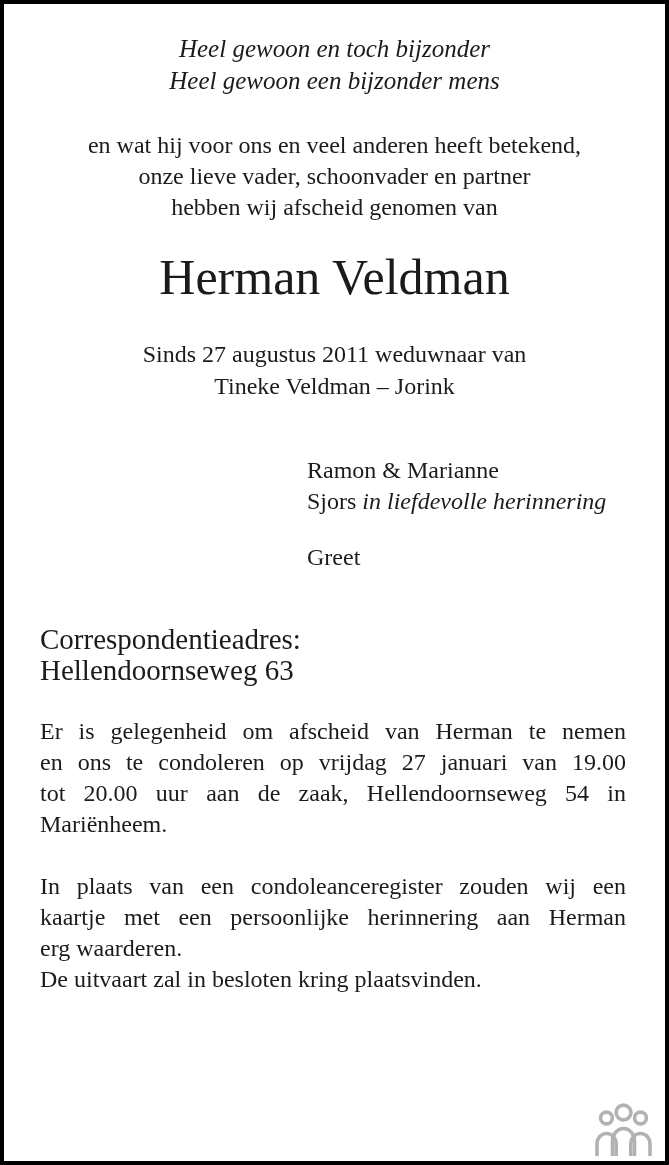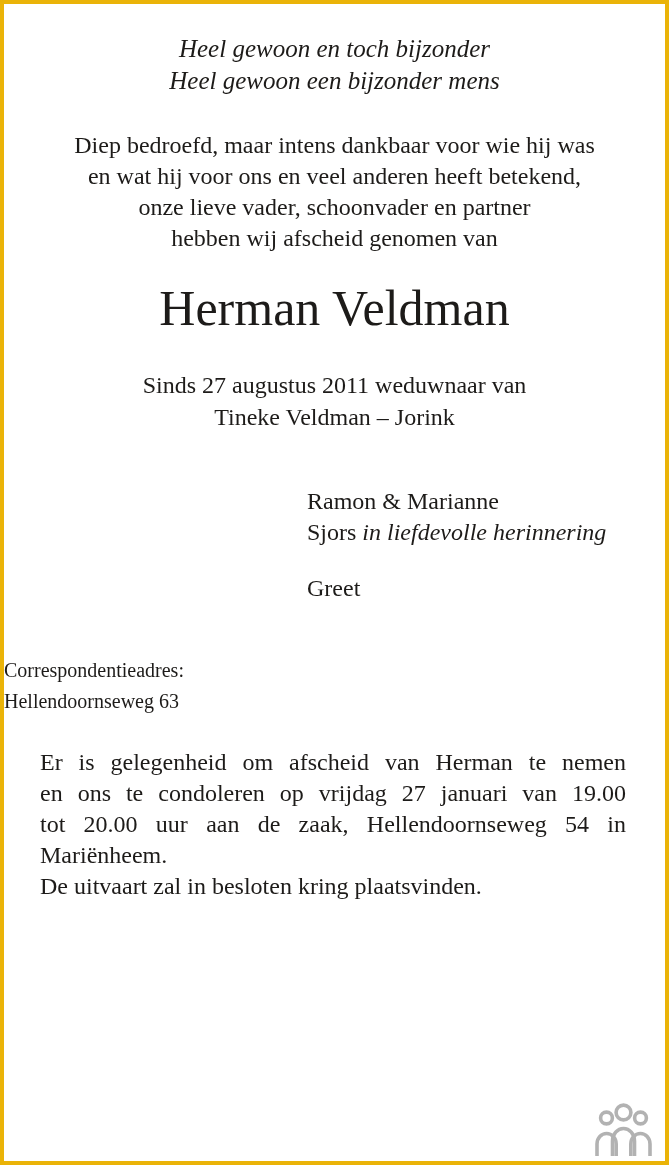--- a/index.html
+++ b/index.html
@@ -4,21 +4,21 @@
 <style>
   * { margin: 0; padding: 0; box-sizing: border-box; }
   html, body { background: #ffffff; }
   body { font-family: "Liberation Serif", serif; }
 
   .card {
     position: relative;
     width: 669px;
     height: 1165px;
     background: #ffffff;
-    border: 4px solid #eab308;
+    border: 4px solid #000000;
     color: #1d1b19;
     overflow: hidden;
   }
 
   .verse {
     margin-top: 29px;
     text-align: center;
     font-style: italic;
     font-size: 25px;
     line-height: 32px;
@@ -58,21 +58,22 @@
     margin-top: 53px;
     padding-left: 303px;
     font-size: 24px;
     line-height: 31px;
   }
   .family .note { font-style: italic; }
   .family .greet { margin-top: 25px; }
 
   .correspondence {
     margin-top: 51px;
-    font-size: 20px;
+    padding-left: 36px;
+    font-size: 29px;
     line-height: 31px;
   }
 
   .para {
     margin: 0 39px 0 36px;
     font-size: 24px;
     line-height: 31px;
   }
   .para-1 { margin-top: 30px; }
   .para-2 { margin-top: 31px; }
@@ -96,21 +97,20 @@
 <body>
 
 <div class="card">
 
   <div class="verse">
     <div>Heel gewoon en toch bijzonder</div>
     <div>Heel gewoon een bijzonder mens</div>
   </div>
 
   <div class="intro">
-    <div>Diep bedroefd, maar intens dankbaar voor wie hij was</div>
     <div>en wat hij voor ons en veel anderen heeft betekend,</div>
     <div>onze lieve vader, schoonvader en partner</div>
     <div>hebben wij afscheid genomen van</div>
   </div>
 
   <h1 class="deceased-name">Herman Veldman</h1>
 
   <div class="widower">
     <div>Sinds 27 augustus 2011 weduwnaar van</div>
     <div>Tineke Veldman – Jorink</div>
@@ -128,20 +128,25 @@
     <div>Hellendoornseweg 63</div>
   </div>
 
   <div class="para para-1">
     <div class="jline">Er is gelegenheid om afscheid van Herman te nemen</div>
     <div class="jline">en ons te condoleren op vrijdag 27 januari van 19.00</div>
     <div class="jline">tot 20.00 uur aan de zaak, Hellendoornseweg 54 in</div>
     <div>Mariënheem.</div>
   </div>
 
+  <div class="para para-2">
+    <div class="jline">In plaats van een condoleanceregister zouden wij een</div>
+    <div class="jline">kaartje met een persoonlijke herinnering aan Herman</div>
+    <div>erg waarderen.</div>
+  </div>
 
   <div class="funeral-note">De uitvaart zal in besloten kring plaatsvinden.</div>
 
   <svg class="logo" viewBox="0 0 57 53" fill="none" xmlns="http://www.w3.org/2000/svg">
     <g stroke-width="3.6" fill="none" stroke="#b2b2b2">
 
       <circle cx="28.5" cy="9.5" r="7.4"></circle>
       <path d="M17.5 53 V38 A11 12.5 0 0 1 39.5 38 V53"></path>
 
       <circle cx="11.5" cy="15" r="5.9"></circle>

